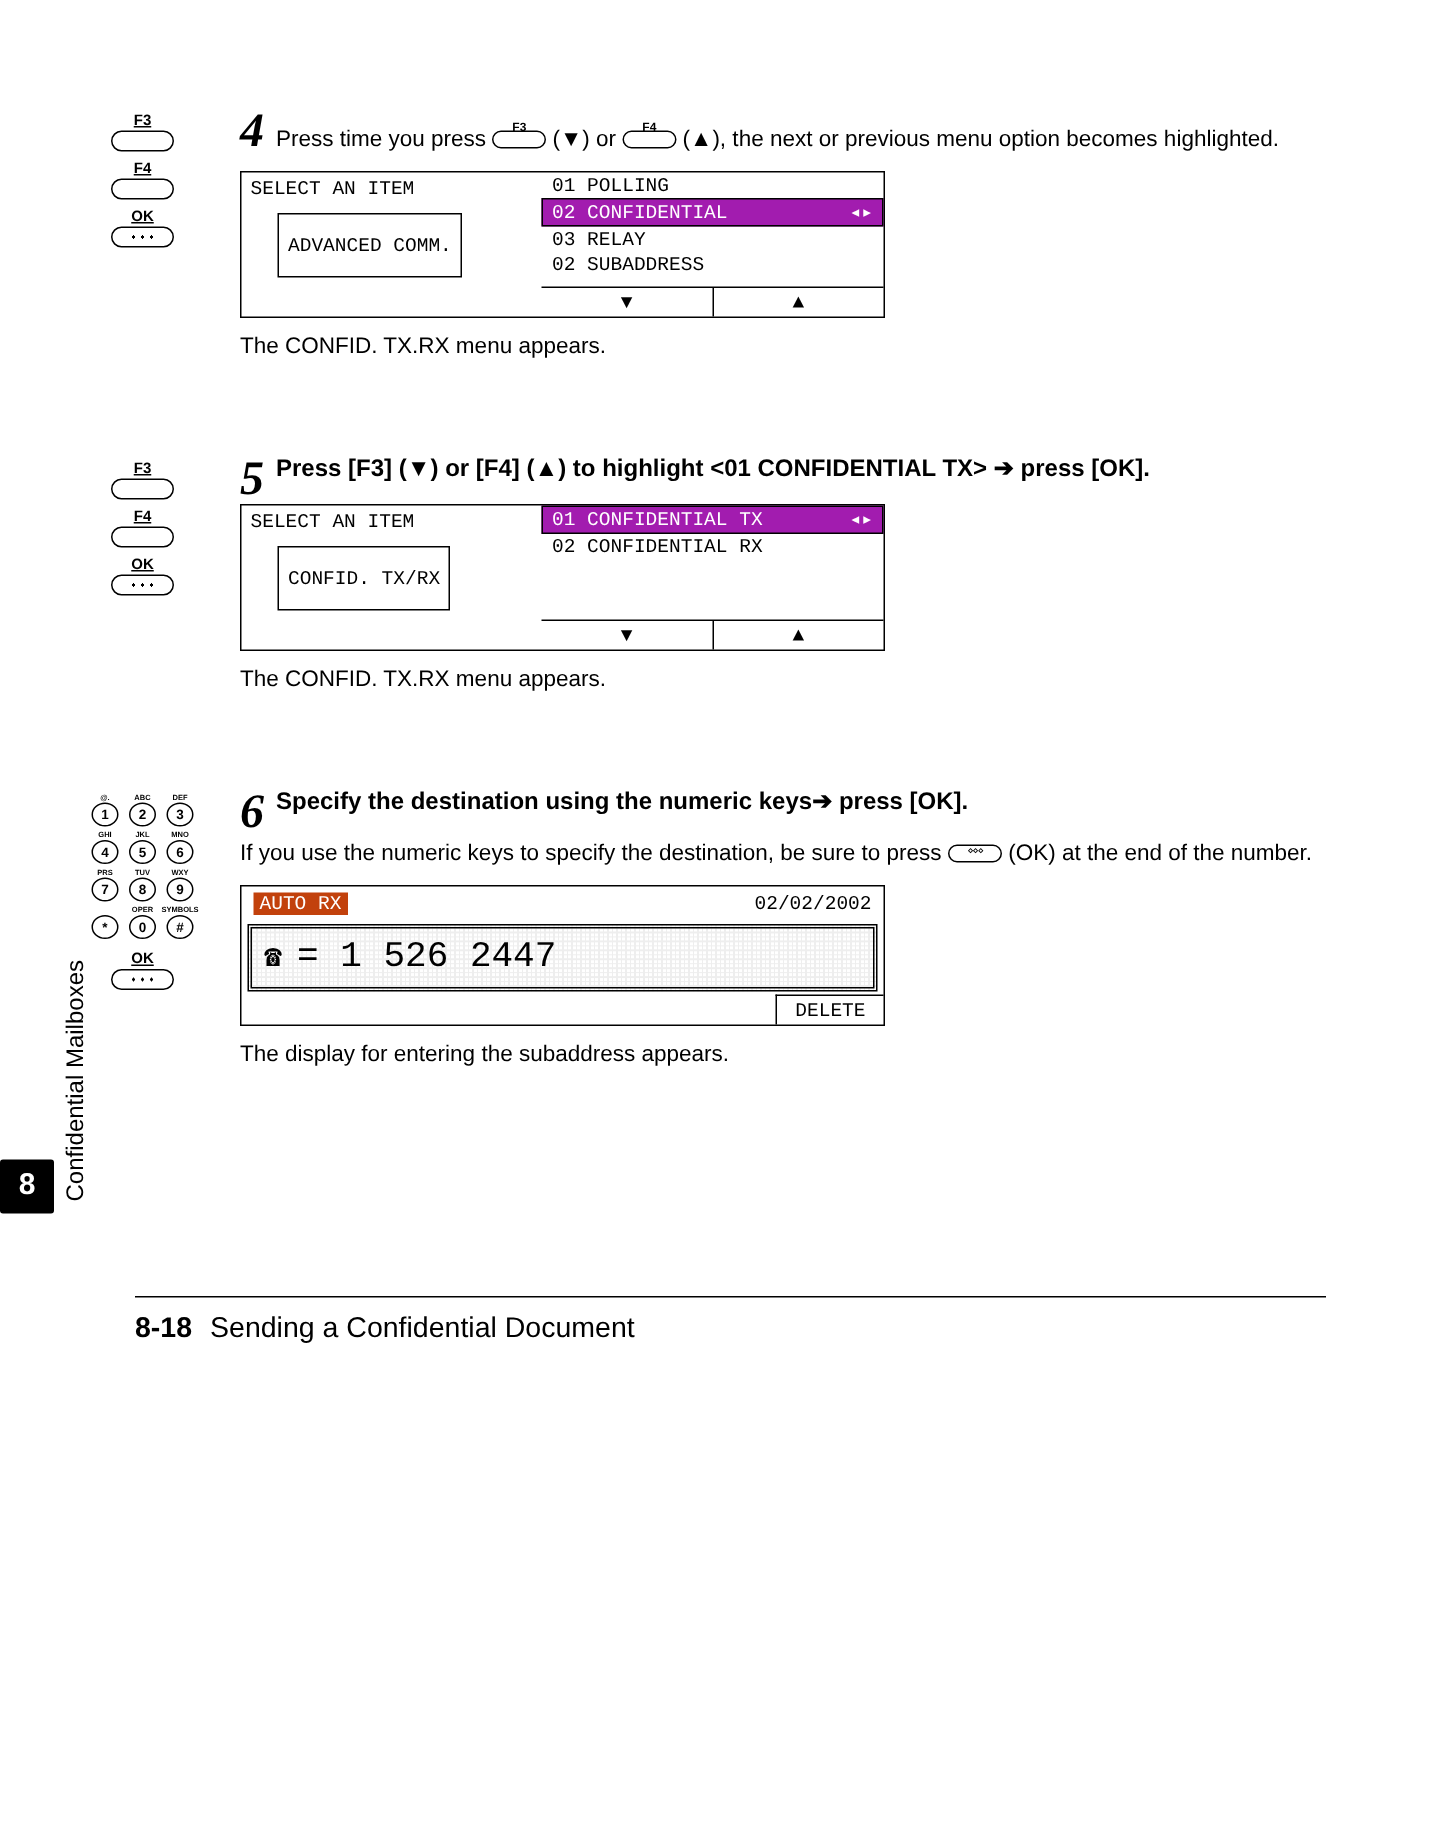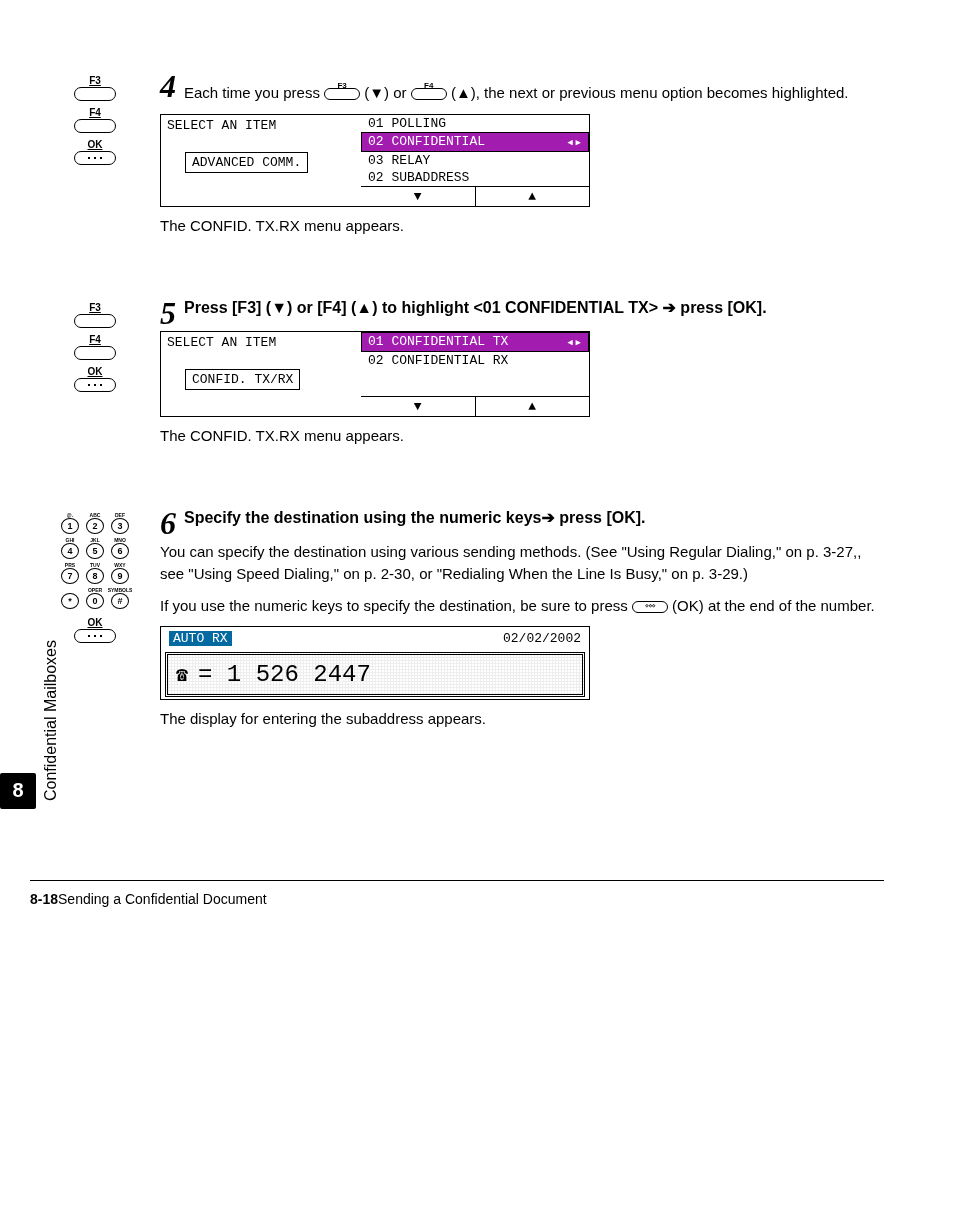--- a/index.html
+++ b/index.html
@@ -29,40 +29,40 @@
   .step-body { font-size: 15px; line-height: 1.45; margin-bottom: 10px; }
   .step-body p { margin-bottom: 10px; }
   
   .lcd { border: 1.5px solid #000; width: 430px; margin: 10px 0 8px 0; font-family: "Courier New", monospace; font-size: 13px; }
   .lcd-row { display: flex; }
   .lcd-left { width: 200px; padding: 3px 6px; }
   .lcd-right { flex: 1; }
   .lcd-opt { padding: 1px 6px; display: flex; justify-content: space-between; align-items: center; border-left: 1px solid transparent; }
   .lcd-opt.hl { background: #a21caf; color: #fff; }
   .lcd-opt.boxed { border: 1px solid #000; }
-  .lcd-breadcrumb { border: 1px solid #000; padding: 2px 6px; margin: 19px 0 3px 18px; display: inline-block; }
+  .lcd-breadcrumb { border: 1px solid #000; padding: 13px 6px; margin: 9px 0 3px 18px; display: inline-block; }
   .lcd-arrows { display: flex; border-top: 1px solid #000; }
   .lcd-arrow-cell { flex: 1; text-align: center; padding: 2px; border-left: 1px solid #000; }
   .lcd-arrow-cell:first-child { border-left: none; }
   .lcd-spacer { width: 200px; }
   
   .lcd2 { border: 1.5px solid #000; width: 430px; margin: 10px 0 8px 0; font-family: "Courier New", monospace; font-size: 13px; }
   
   .lcd3 { border: 1.5px solid #000; width: 430px; margin: 10px 0 8px 0; font-family: "Courier New", monospace; }
   .lcd3-top { display: flex; justify-content: space-between; padding: 4px 8px; font-size: 13px; }
-  .lcd3-top .hl { background: #0369a1; color: #fff; padding: 0 4px; }
+  .lcd3-top .hl { background: #c2410c; color: #fff; padding: 0 4px; }
   .lcd3-mid { border: 3px double #000; margin: 2px 4px; padding: 6px 8px; font-size: 24px; background: repeating-linear-gradient(0deg,#eee 0 1px,transparent 1px 3px), repeating-linear-gradient(90deg,#eee 0 1px,transparent 1px 3px); display: flex; align-items: center; gap: 10px; }
   .lcd3-bot { display: flex; justify-content: flex-end; }
   .lcd3-bot-cell { border: 1px solid #000; border-bottom: none; border-right: none; padding: 2px 12px; font-size: 13px; }
   
   .inline-btn { display: inline-block; width: 36px; height: 12px; border: 1.2px solid #000; border-radius: 8px; vertical-align: middle; position: relative; }
   .inline-btn-label { font-size: 8px; font-weight: bold; position: absolute; top: -9px; left: 50%; transform: translateX(-50%); }
   .inline-btn.ok::after { content: "⋄⋄⋄"; font-size: 7px; position: absolute; left: 50%; top: 50%; transform: translate(-50%,-55%); letter-spacing: -1px; }
   
-  .footer { border-top: 1.5px solid #000; margin-top: 140px; padding-top: 10px; font-size: 14px; display: flex; gap: 0; }
+  .footer { border-top: 1.5px solid #000; margin-top: 140px; padding-top: 10px; font-size: 19px; display: flex; gap: 12px; margin-left: 60px; }
   .footer-pn { font-weight: bold; }
   
   .telicon { display:inline-block; font-size: 20px; }
 </style>
 </head>
 <body>
 
 <div class="side-wrap">
   <div class="vertical-text">Confidential Mailboxes</div>
   <div class="side-tab-num">8</div>
@@ -82,21 +82,21 @@
         <div class="btn-label">OK</div>
         <div class="btn-shape ok"></div>
       </div>
   </div>
   <div class="contentcol">
     <div class="step-title">
       <span class="step-num">4</span>
     </div>
     <div class="step-body">
       <p>
-        <span>Each time you press </span>
+        <span>Press time you press </span>
         <span class="inline-btn"><span class="inline-btn-label">F3</span></span>
         <span> (▼) or </span>
         <span class="inline-btn"><span class="inline-btn-label">F4</span></span>
         <span> (▲), the next or previous menu option becomes highlighted.</span>
       </p>
     </div>
     <div class="lcd">
       <div class="lcd-row">
         <div class="lcd-left">
           <div>SELECT AN ITEM</div>
@@ -235,36 +235,38 @@
         <div class="btn-label">OK</div>
         <div class="btn-shape ok"></div>
       </div>
   </div>
   <div class="contentcol">
     <div class="step-title">
       <span class="step-num">6</span>
       <span>Specify the destination using the numeric keys➔ press [OK].</span>
     </div>
     <div class="step-body">
-      <p>You can specify the destination using various sending methods. (See "Using Regular Dialing," on p. 3-27,, see "Using Speed Dialing," on p. 2-30, or "Redialing When the Line Is Busy," on p. 3-29.)</p>
       <p>
         <span>If you use the numeric keys to specify the destination, be sure to press </span>
         <span class="inline-btn ok"></span>
         <span> (OK) at the end of the number.</span>
       </p>
     </div>
     <div class="lcd3">
       <div class="lcd3-top">
         <span class="hl">AUTO RX</span>
         <span>02/02/2002</span>
       </div>
       <div class="lcd3-mid">
         <span class="telicon">☎</span>
         <span>= 1  526 2447</span>
       </div>
+      <div class="lcd3-bot">
+        <div class="lcd3-bot-cell">DELETE</div>
+      </div>
     </div>
     <div class="step-body"><span>The display for entering the subaddress appears.</span></div>
   </div>
 </div>
 
 <div class="footer">
   <span class="footer-pn">8-18</span>
   <span>Sending a Confidential Document</span>
 </div>
 

